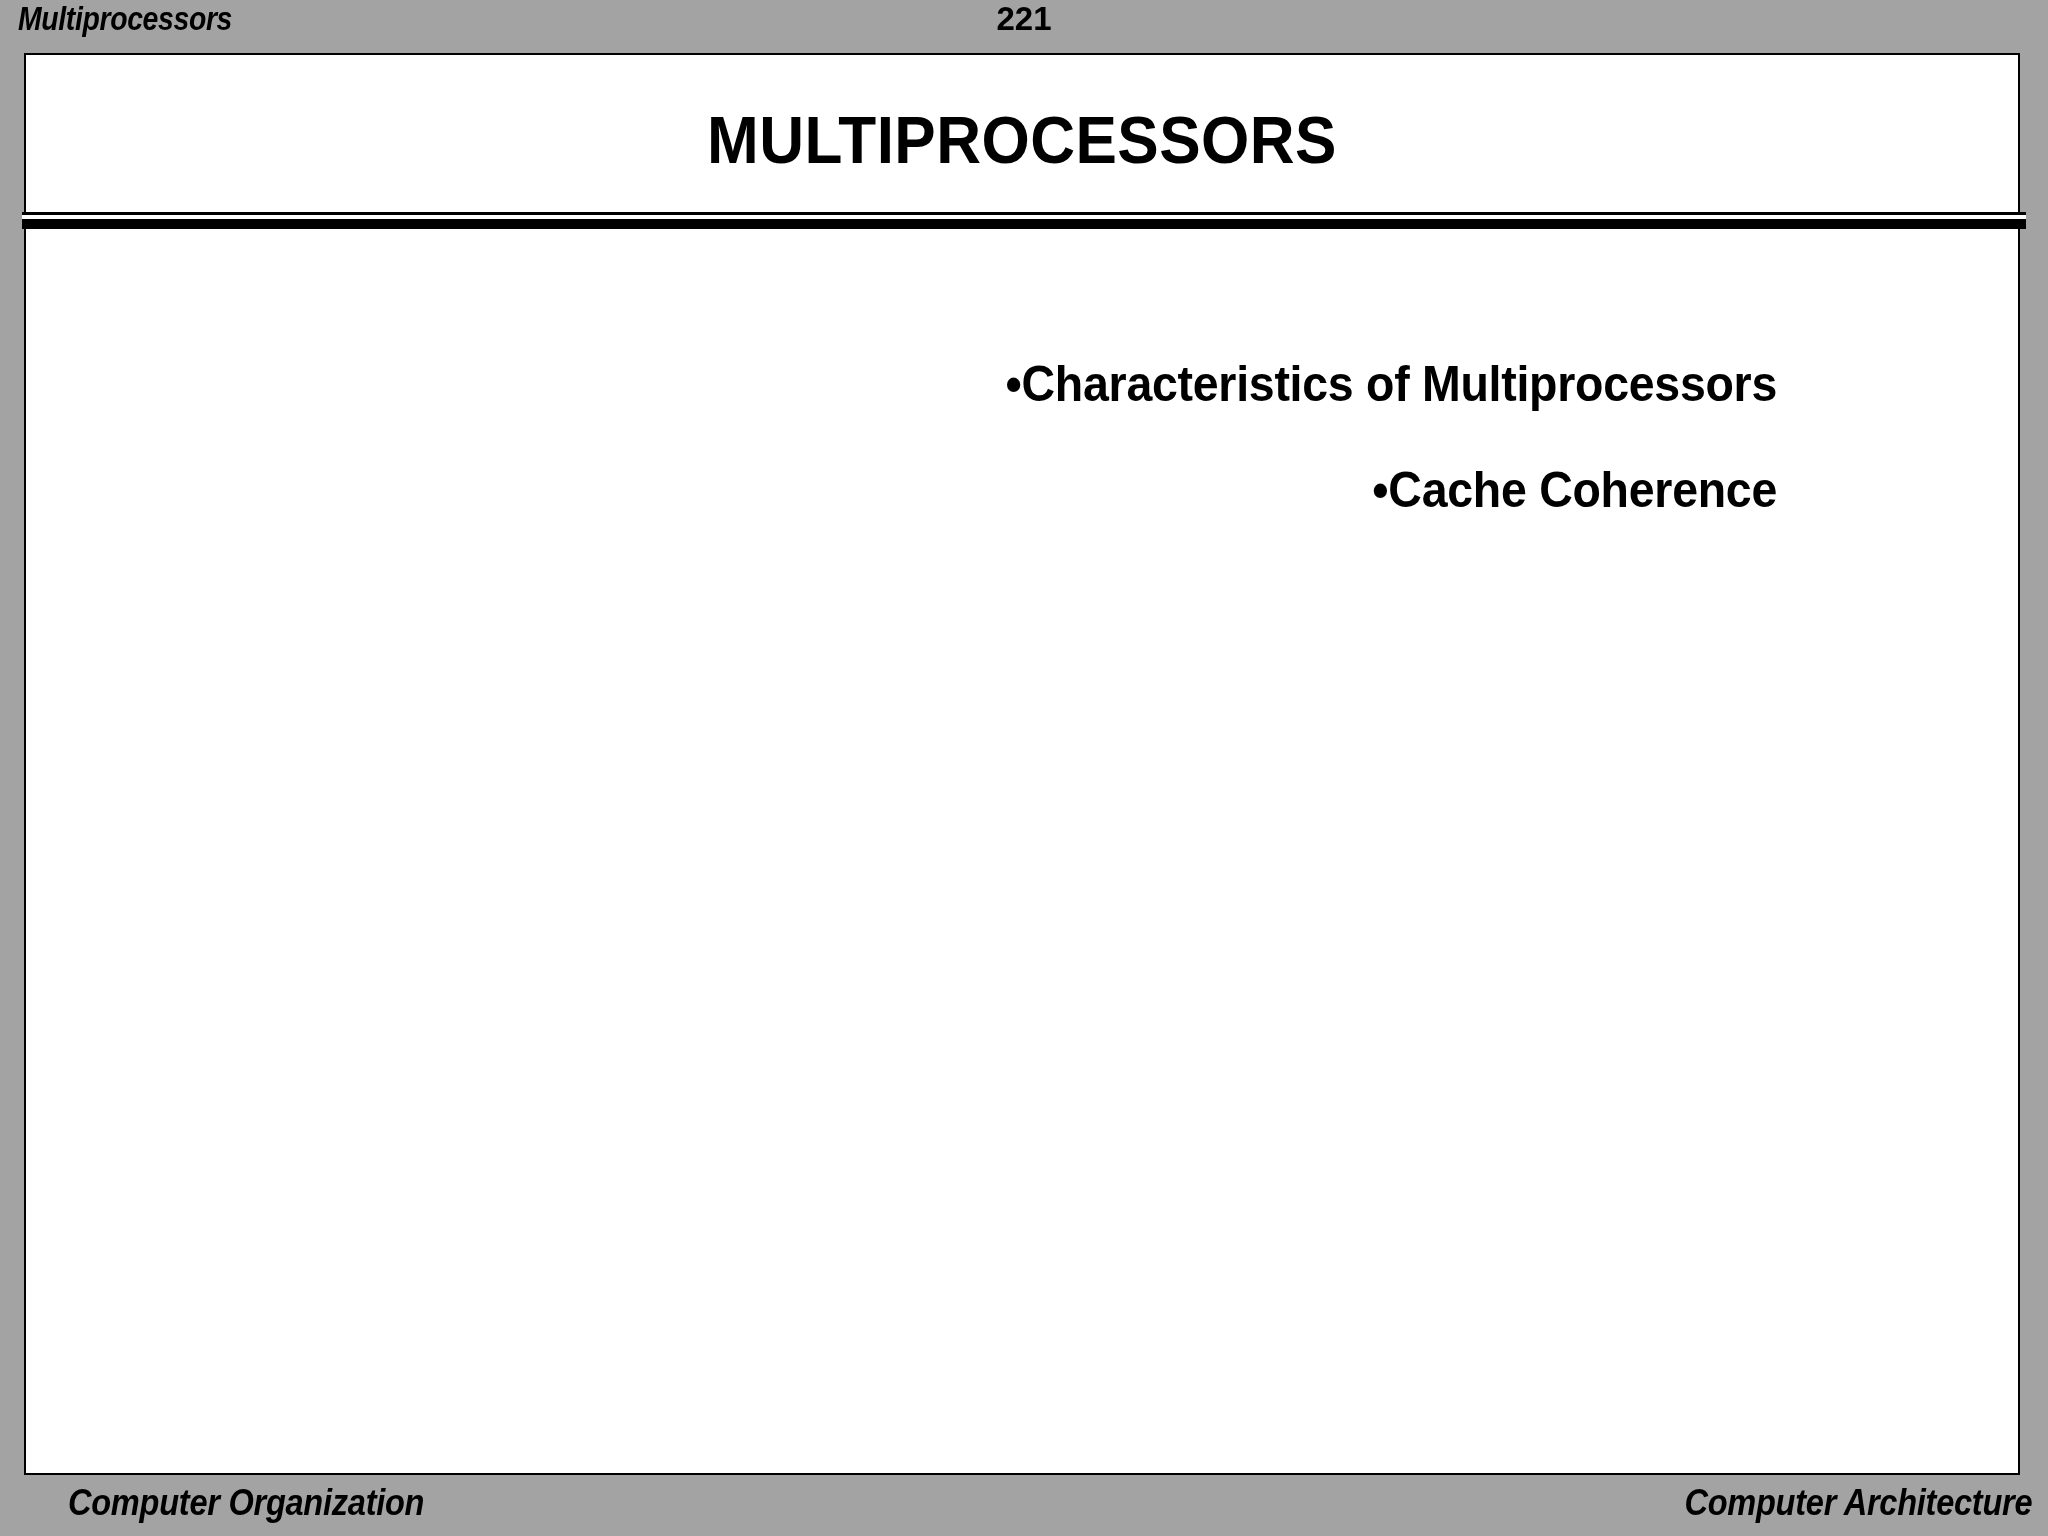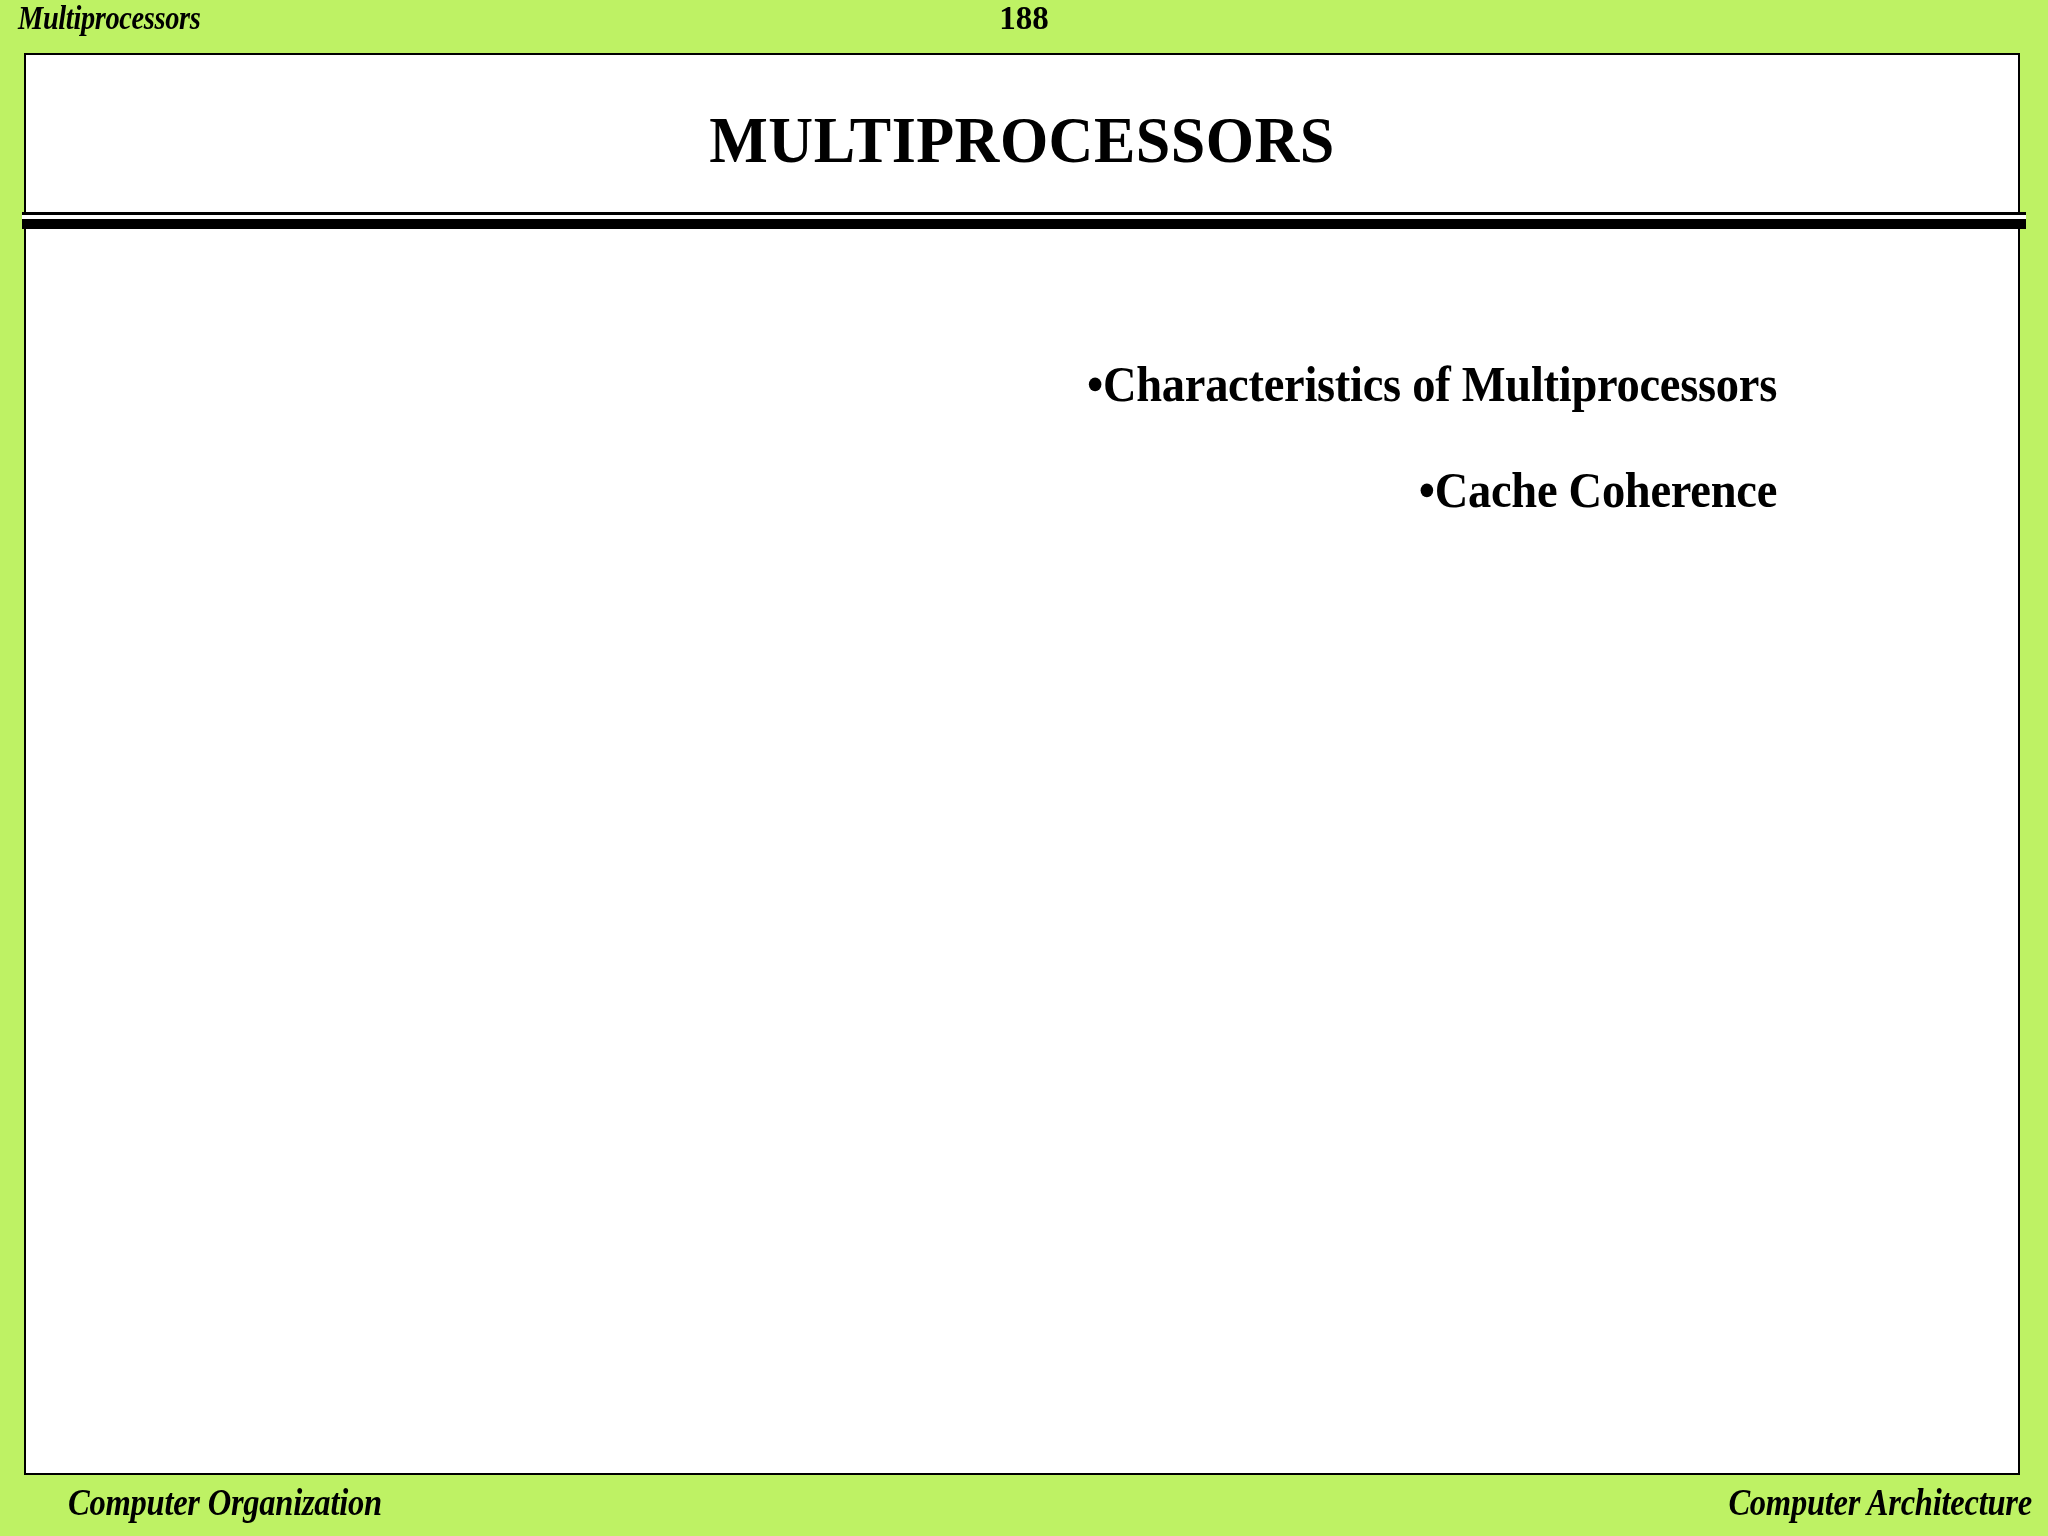--- a/index.html
+++ b/index.html
@@ -6,22 +6,22 @@
   html, body {
     margin: 0;
     padding: 0;
     background: #ffffff;
   }
 
   #slide {
     position: relative;
     width: 2048px;
     height: 1536px;
-    background: #bef264;
-    font-family: Liberation Serif, serif;
+    background: #a3a3a3;
+    font-family: Liberation Sans, sans-serif;
     color: #000000;
     overflow: hidden;
   }
 
   
   .running-head {
     position: absolute;
     top: 2px;
     left: 18px;
     font-size: 33px;
@@ -161,21 +161,21 @@
     line-height: 1.0;
   }
 </style>
 </head>
 <body>
 
 <div id="slide">
 
   <div class="running-head">Multiprocessors</div>
 
-  <div class="page-number">188</div>
+  <div class="page-number">221</div>
 
   <div class="frame">
 
     <div class="slide-title">MULTIPROCESSORS</div>
 
     <div class="rule-group">
       <div class="rule-thin"></div>
       <div class="rule-gap"></div>
       <div class="rule-thick"></div>
     </div>

